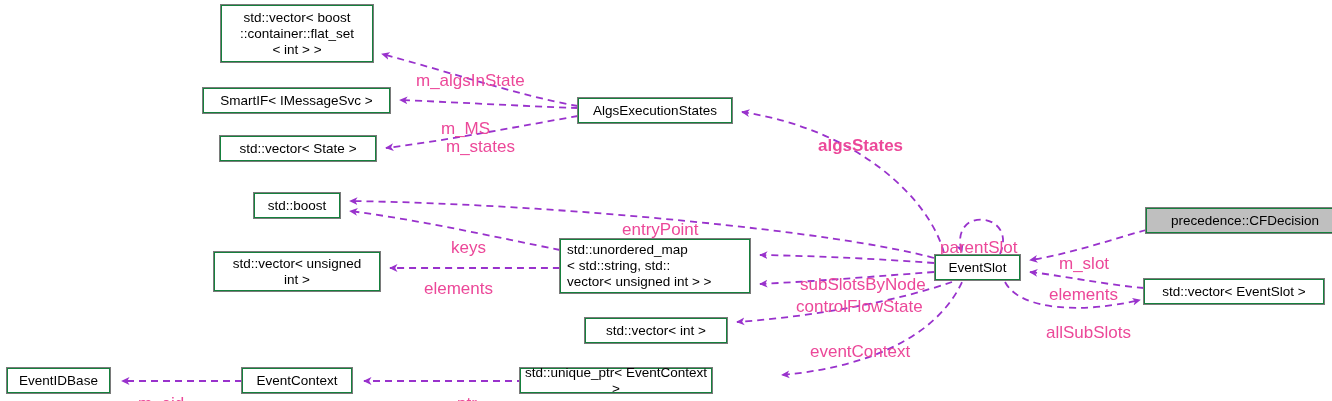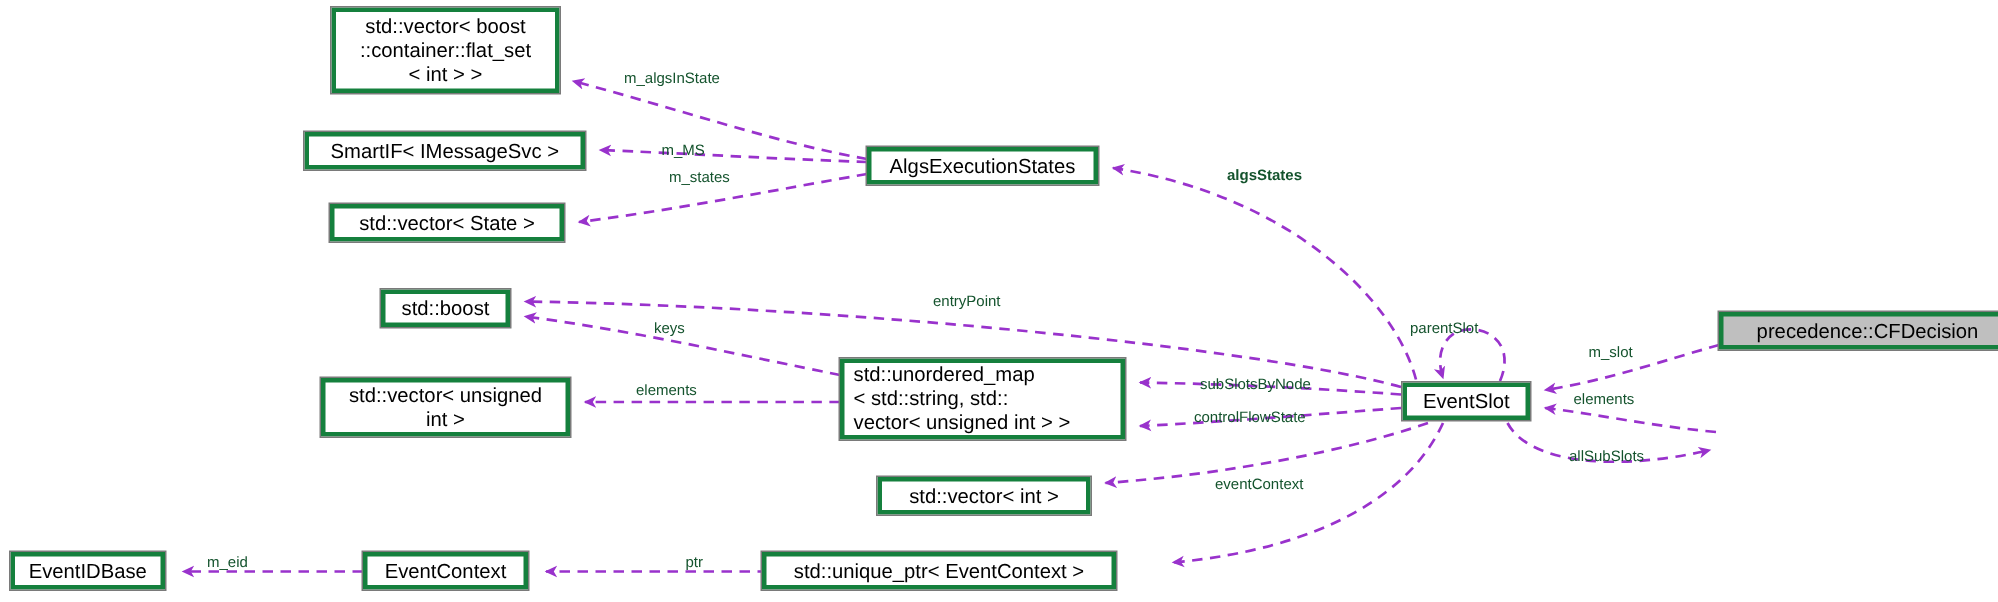--- a/index.html
+++ b/index.html
@@ -18,44 +18,45 @@
   #edge-layer {
     position: absolute;
     left: 0;
     top: 0;
     width: 1332px;
     height: 401px;
   }
   .node {
     position: absolute;
     box-sizing: border-box;
-    border: 3px solid #15803d;
+    border: 1px solid #15803d;
     outline: 1px solid #7a7a7a;
     background: #ffffff;
     color: #000000;
     font-size: 13.5px;
     line-height: 16px;
     text-align: center;
     display: flex;
     align-items: center;
     justify-content: center;
     white-space: pre-line;
     z-index: 3;
   }
   .node.highlight {
     background: #bfbfbf;
   }
   .edge-label {
     position: absolute;
-    font-size: 10px;
+    font-size: 17px;
     line-height: 15px;
-    color: #14532d;
+    color: #ec4899;
     white-space: nowrap;
     background: transparent;
     z-index: 2;
+    margin-top: 28px;
   }
 </style>
 </head>
 <body>
 
 <div id="diagram">
 
   <svg id="edge-layer" viewBox="0 0 1332 401" xmlns="http://www.w3.org/2000/svg">
     <defs>
       <marker id="arrow" markerWidth="9" markerHeight="9" refX="7.5" refY="4.5" orient="auto" markerUnits="userSpaceOnUse">
@@ -118,38 +119,39 @@
   <div class="node" style="left:560px; top:239px; width:190px; height:54px; text-align:left; justify-content:flex-start; padding-left:6px;">std::unordered_map
 &lt; std::string, std::
 vector&lt; unsigned int &gt; &gt;</div>
 
   <div class="node" style="left:585px; top:318px; width:142px; height:25px;">std::vector&lt; int &gt;</div>
 
   <div class="node" style="left:935px; top:255px; width:85px; height:25px;">EventSlot</div>
 
   <div class="node highlight" style="left:1146px; top:208px; width:198px; height:25px;">precedence::CFDecision</div>
 
+  <div class="node" style="left:1144px; top:279px; width:180px; height:25px;">std::vector&lt; EventSlot &gt;</div>
 
   <div class="node" style="left:7px; top:368px; width:103px; height:25px;">EventIDBase</div>
 
   <div class="node" style="left:242px; top:368px; width:110px; height:25px;">EventContext</div>
 
-  <div class="node" style="left:508px; top:368px; width:236px; height:25px;">std::unique_ptr&lt; EventContext &gt;</div>
+  <div class="node" style="left:520px; top:368px; width:192px; height:25px;">std::unique_ptr&lt; EventContext &gt;</div>
 
   <div class="edge-label" style="left:416px; top:45px;">m_algsInState</div>
 
   <div class="edge-label" style="left:441px; top:93px;text-align:center;">m_MS</div>
 
   <div class="edge-label" style="left:446px; top:111px;">m_states</div>
 
   <div class="edge-label" style="left:818px; top:110px;font-weight:bold;">algsStates</div>
 
   <div class="edge-label" style="left:622px; top:194px;">entryPoint</div>
 
-  <div class="edge-label" style="left:436px; top:212px;">keys</div>
+  <div class="edge-label" style="left:451px; top:212px;">keys</div>
 
   <div class="edge-label" style="left:424px; top:253px;">elements</div>
 
   <div class="edge-label" style="left:800px; top:249px;">subSlotsByNode</div>
 
   <div class="edge-label" style="left:796px; top:271px;">controlFlowState</div>
 
   <div class="edge-label" style="left:940px; top:212px;">parentSlot</div>
 
   <div class="edge-label" style="left:1059px; top:228px;">m_slot</div>

